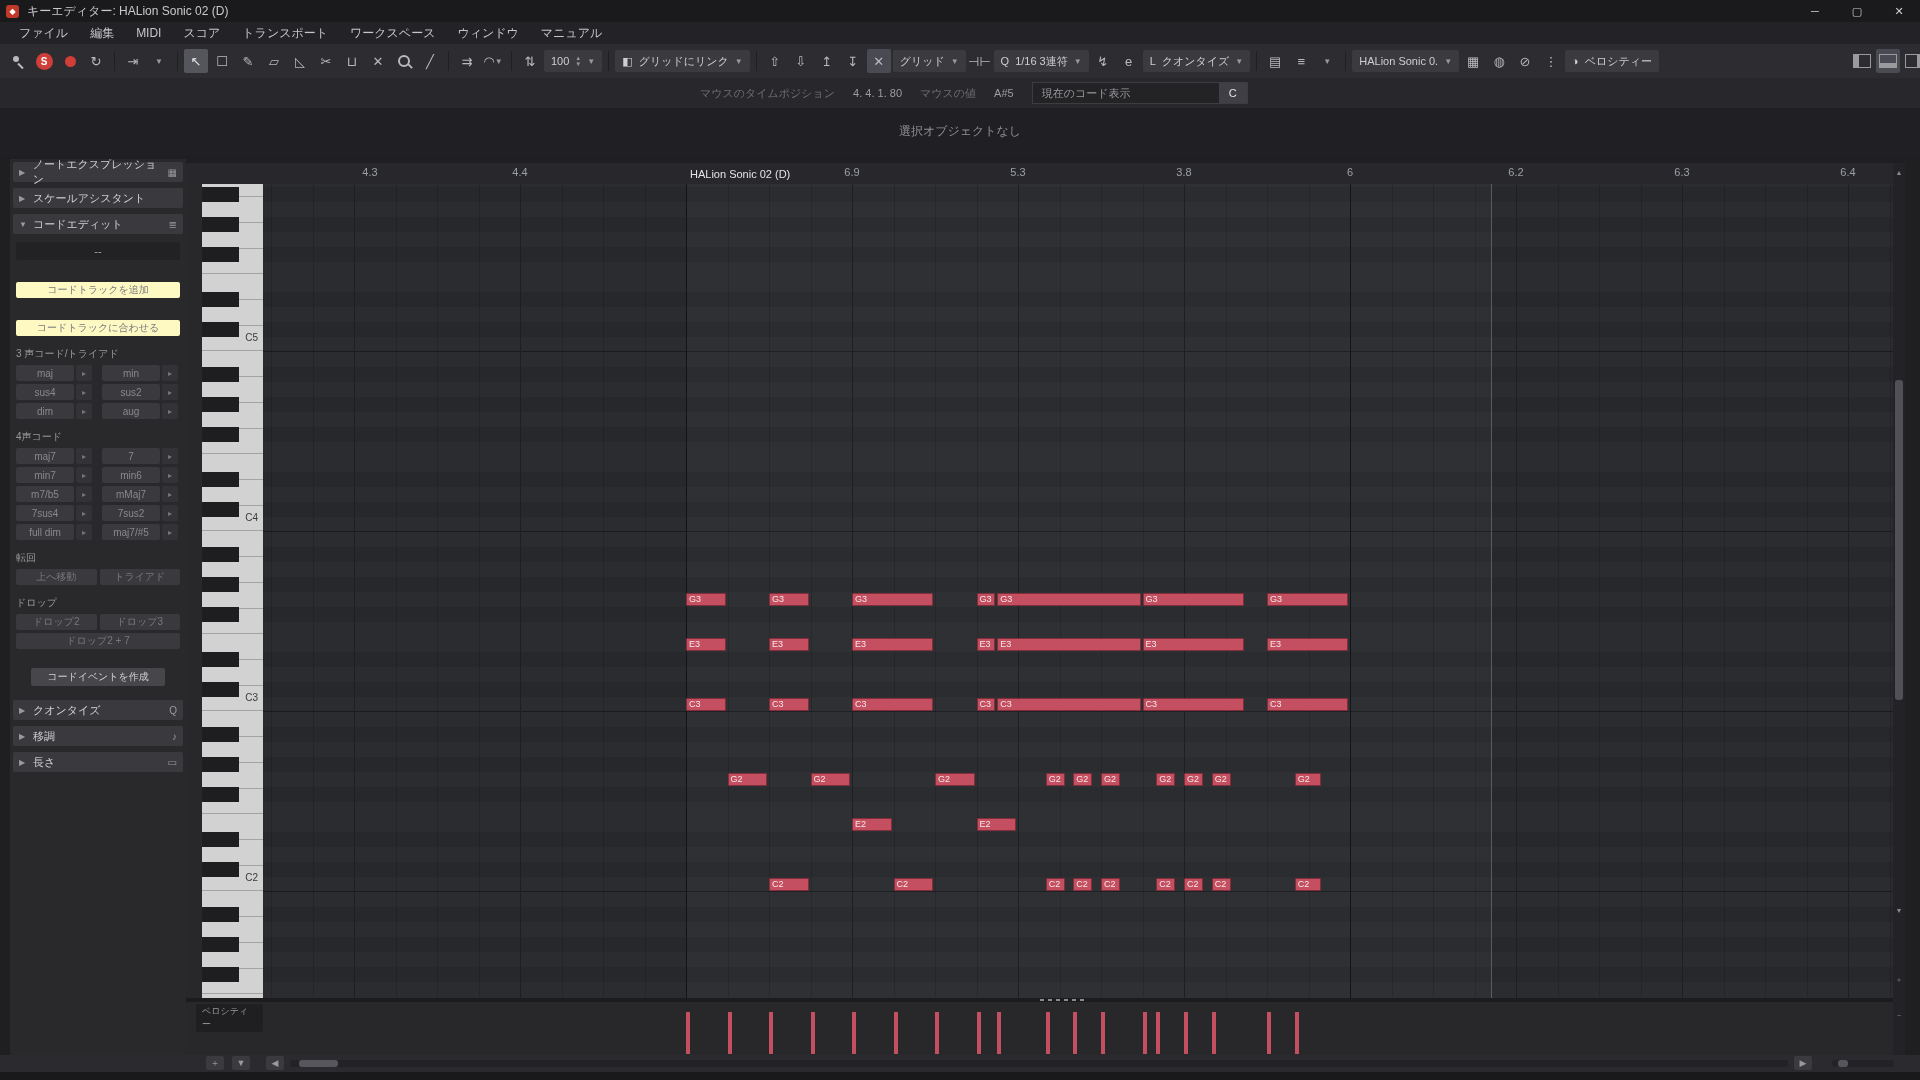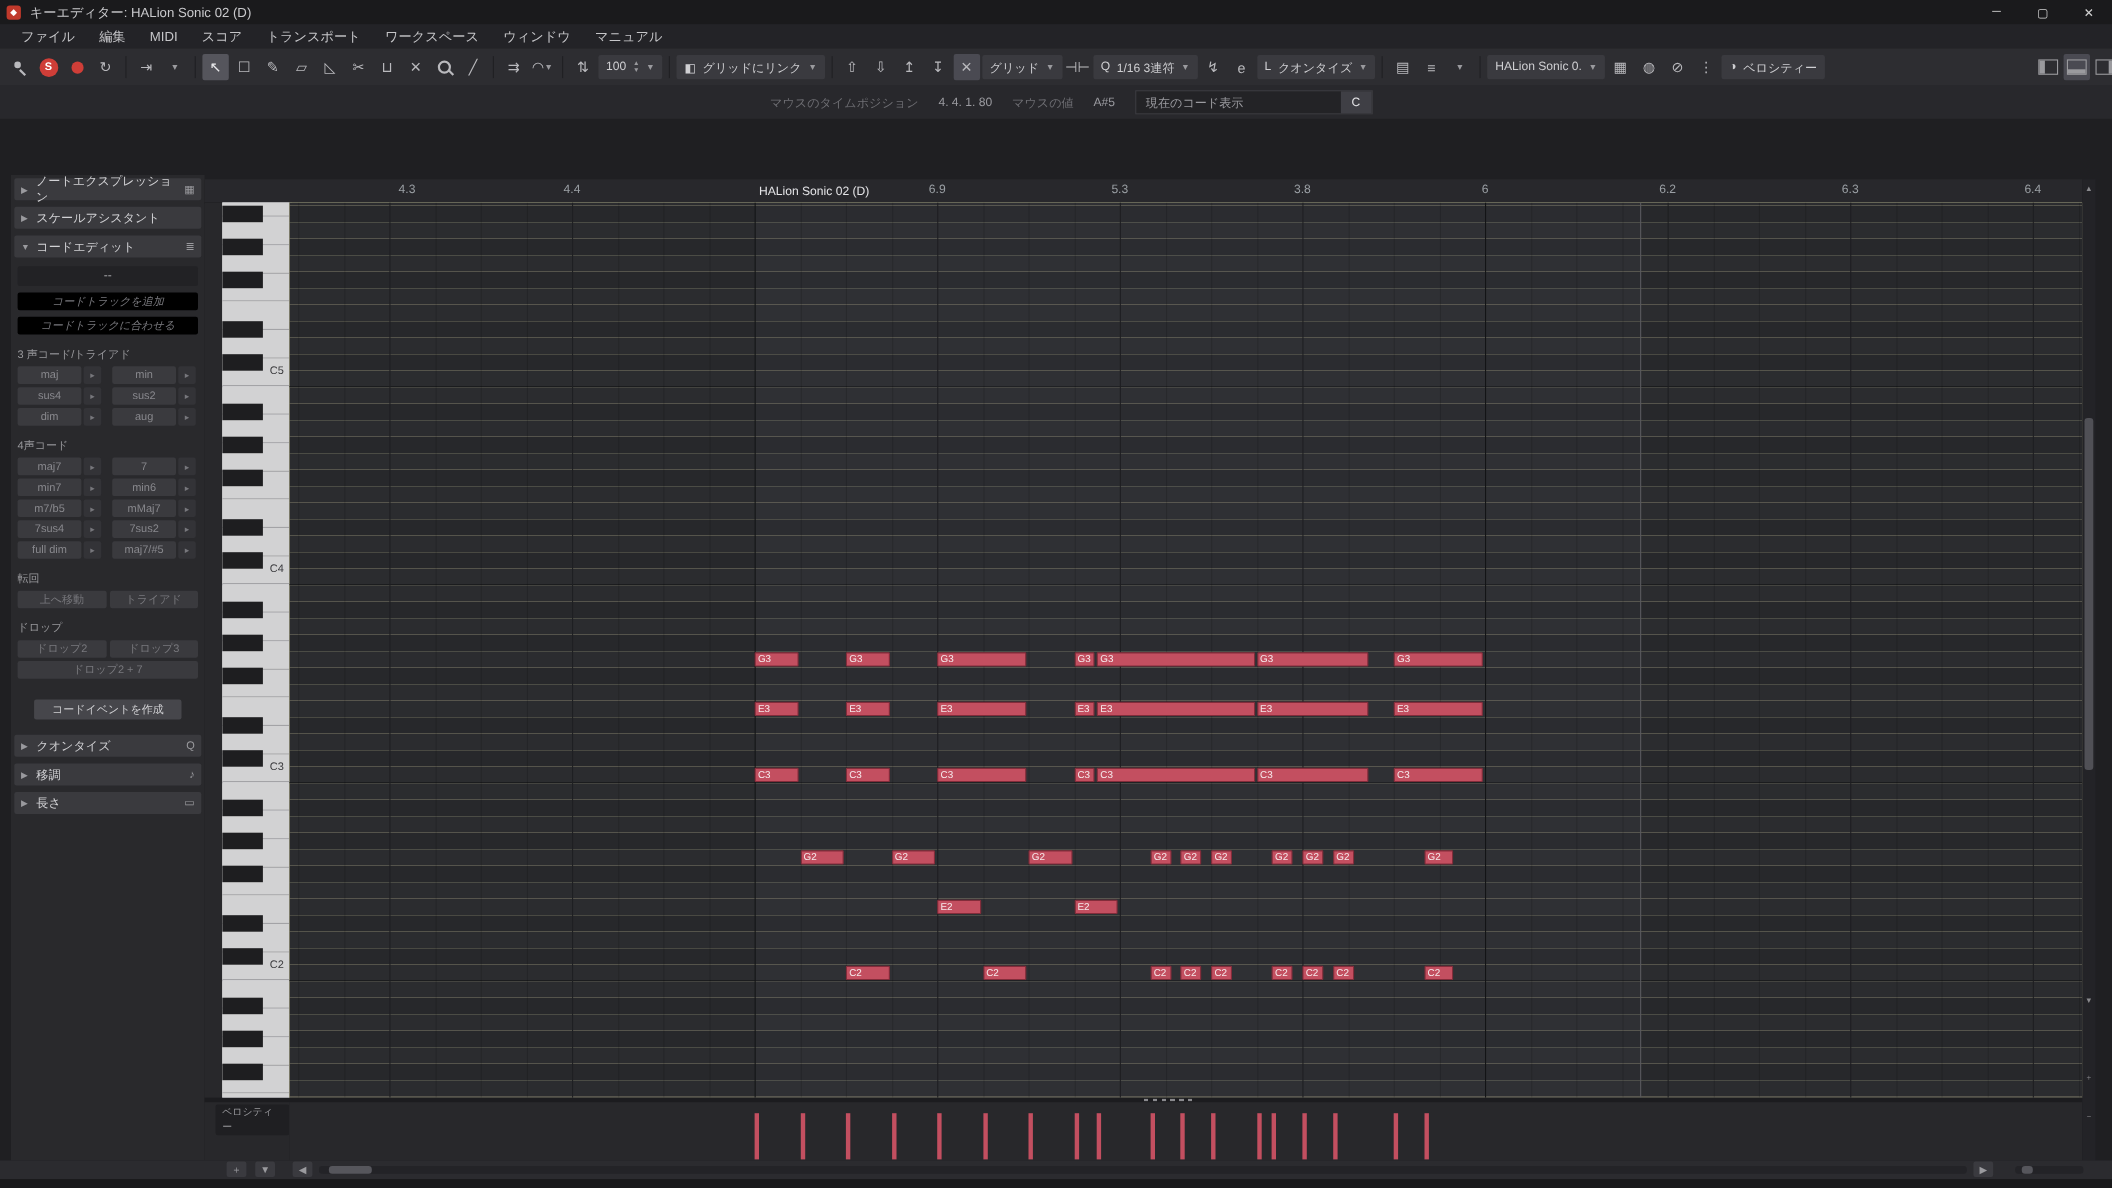--- a/index.html
+++ b/index.html
@@ -59,22 +59,22 @@
   
   .inspector{position:absolute;left:10px;top:159px;width:176px;height:896px;background:#29292c;
              padding-top:3px;box-sizing:border-box;font-size:11px;overflow:hidden;}
   .insp-header{height:20px;margin:0 3px 6px 3px;background:#3a3a3e;border-radius:2px;
                display:flex;align-items:center;gap:6px;padding:0 6px;color:#d2d2d5;}
   .insp-header .tri{font-size:8px;color:#9a9a9e;width:8px;}
   .insp-header .hicon{margin-left:auto;font-size:10px;color:#9a9a9e;}
   .chord-panel{margin:8px 6px 14px 6px;}
   .cur-chord{height:18px;background:#222225;border-radius:2px;display:flex;align-items:center;
              justify-content:center;color:#a8a8ac;}
-  .insp-btn{height:16px;margin-top:6px;background:#000000;border-radius:2px;display:flex;
-            align-items:center;justify-content:center;color:#78787d;font-size:10px;font-style:italic;}
+  .insp-btn{height:16px;margin-top:22px;background:#fef9c3;border-radius:2px;display:flex;
+            align-items:center;justify-content:center;color:#78787d;font-size:10px;}
   .insp-label{margin-top:11px;margin-bottom:4px;color:#98989c;font-size:10px;}
   .chordrow{display:flex;gap:2px;margin-top:3px;}
   .chord-btn{width:58px;height:16px;background:#3a3a3e;border-radius:2px;display:flex;
              align-items:center;justify-content:center;color:#88888d;font-size:10px;}
   .chord-arrow{width:16px;height:16px;background:#333337;border-radius:2px;display:flex;
                align-items:center;justify-content:center;color:#77777c;font-size:8px;margin-right:8px;}
   .chordrow .chord-arrow:last-child{margin-right:0;}
   .half-row{display:flex;gap:3px;margin-top:3px;}
   .half-btn{flex:1;height:16px;background:#3a3a3e;border-radius:2px;display:flex;align-items:center;
             justify-content:center;color:#78787d;font-size:10px;}
@@ -87,21 +87,21 @@
          border-bottom:1px solid #151517;font-size:11px;color:#9ba0a5;overflow:hidden;}
   .tick{position:absolute;top:3px;transform:translateX(-50%);}
   .part-label{position:absolute;left:504px;top:5px;color:#e4e4e7;font-size:11px;}
   .kb-gutter{position:absolute;left:186px;top:184px;width:16px;height:814px;background:#28282b;}
   .keyboard{position:absolute;left:202px;top:184px;width:61px;height:814px;background:#d4d4d6;
             overflow:hidden;border-right:2px solid #141416;}
   .wkey{position:absolute;left:0;width:61px;height:25.7px;background:#d2d2d3;
         border-bottom:1px solid #a3a3a6;box-sizing:border-box;}
   .bkey{position:absolute;left:0;width:37px;height:15px;background:#1e1e20;}
   .klabel{position:absolute;right:5px;top:6px;font-size:10px;color:#3a3a3d;}
-  .grid{position:absolute;left:263px;top:184px;width:1630px;height:814px;background:#fef9c3;overflow:hidden;}
+  .grid{position:absolute;left:263px;top:184px;width:1630px;height:814px;background:#d946ef;overflow:hidden;}
   .stripe{position:absolute;left:0;width:1630px;height:15px;background:#2b2c2f;box-sizing:border-box;}
   .stripe.black{background:#27282b;}
   .stripe.c-row{border-bottom:1px solid #1a1b1d;}
   .part-overlay{position:absolute;top:0;height:814px;background:rgba(125,130,140,0.055);}
   .vline{position:absolute;top:0;width:1px;height:814px;}
   .vline.sub{background:rgba(0,0,0,0.14);}
   .vline.beat{background:#1e1f22;}
   .vline.bar{background:#131416;}
   .part-end{position:absolute;top:0;width:1px;height:814px;background:#5a5a5f;}
   .note{position:absolute;height:13px;background:#c34f60;border:1px solid #832c3a;box-sizing:border-box;
@@ -318,20 +318,23 @@
     <span class="ilabel">マウスのタイムポジション</span>
     <span class="ivalue">4. 4. 1. 80</span>
     <span class="ilabel">マウスの値</span>
     <span class="ivalue">A#5</span>
     <span class="chord-field">
       <span class="lbl">現在のコード表示</span>
       <span class="c-box">C</span>
     </span>
   </div>
 
+  <div class="statusrow">
+    <span>選択オブジェクトなし</span>
+  </div>
 
   <aside class="inspector">
     <div class="insp-header">
       <span class="tri">▶</span>
       <span>ノートエクスプレッション</span>
       <span class="hicon">▦</span>
     </div>
     <div class="insp-header">
       <span class="tri">▶</span>
       <span>スケールアシスタント</span>

